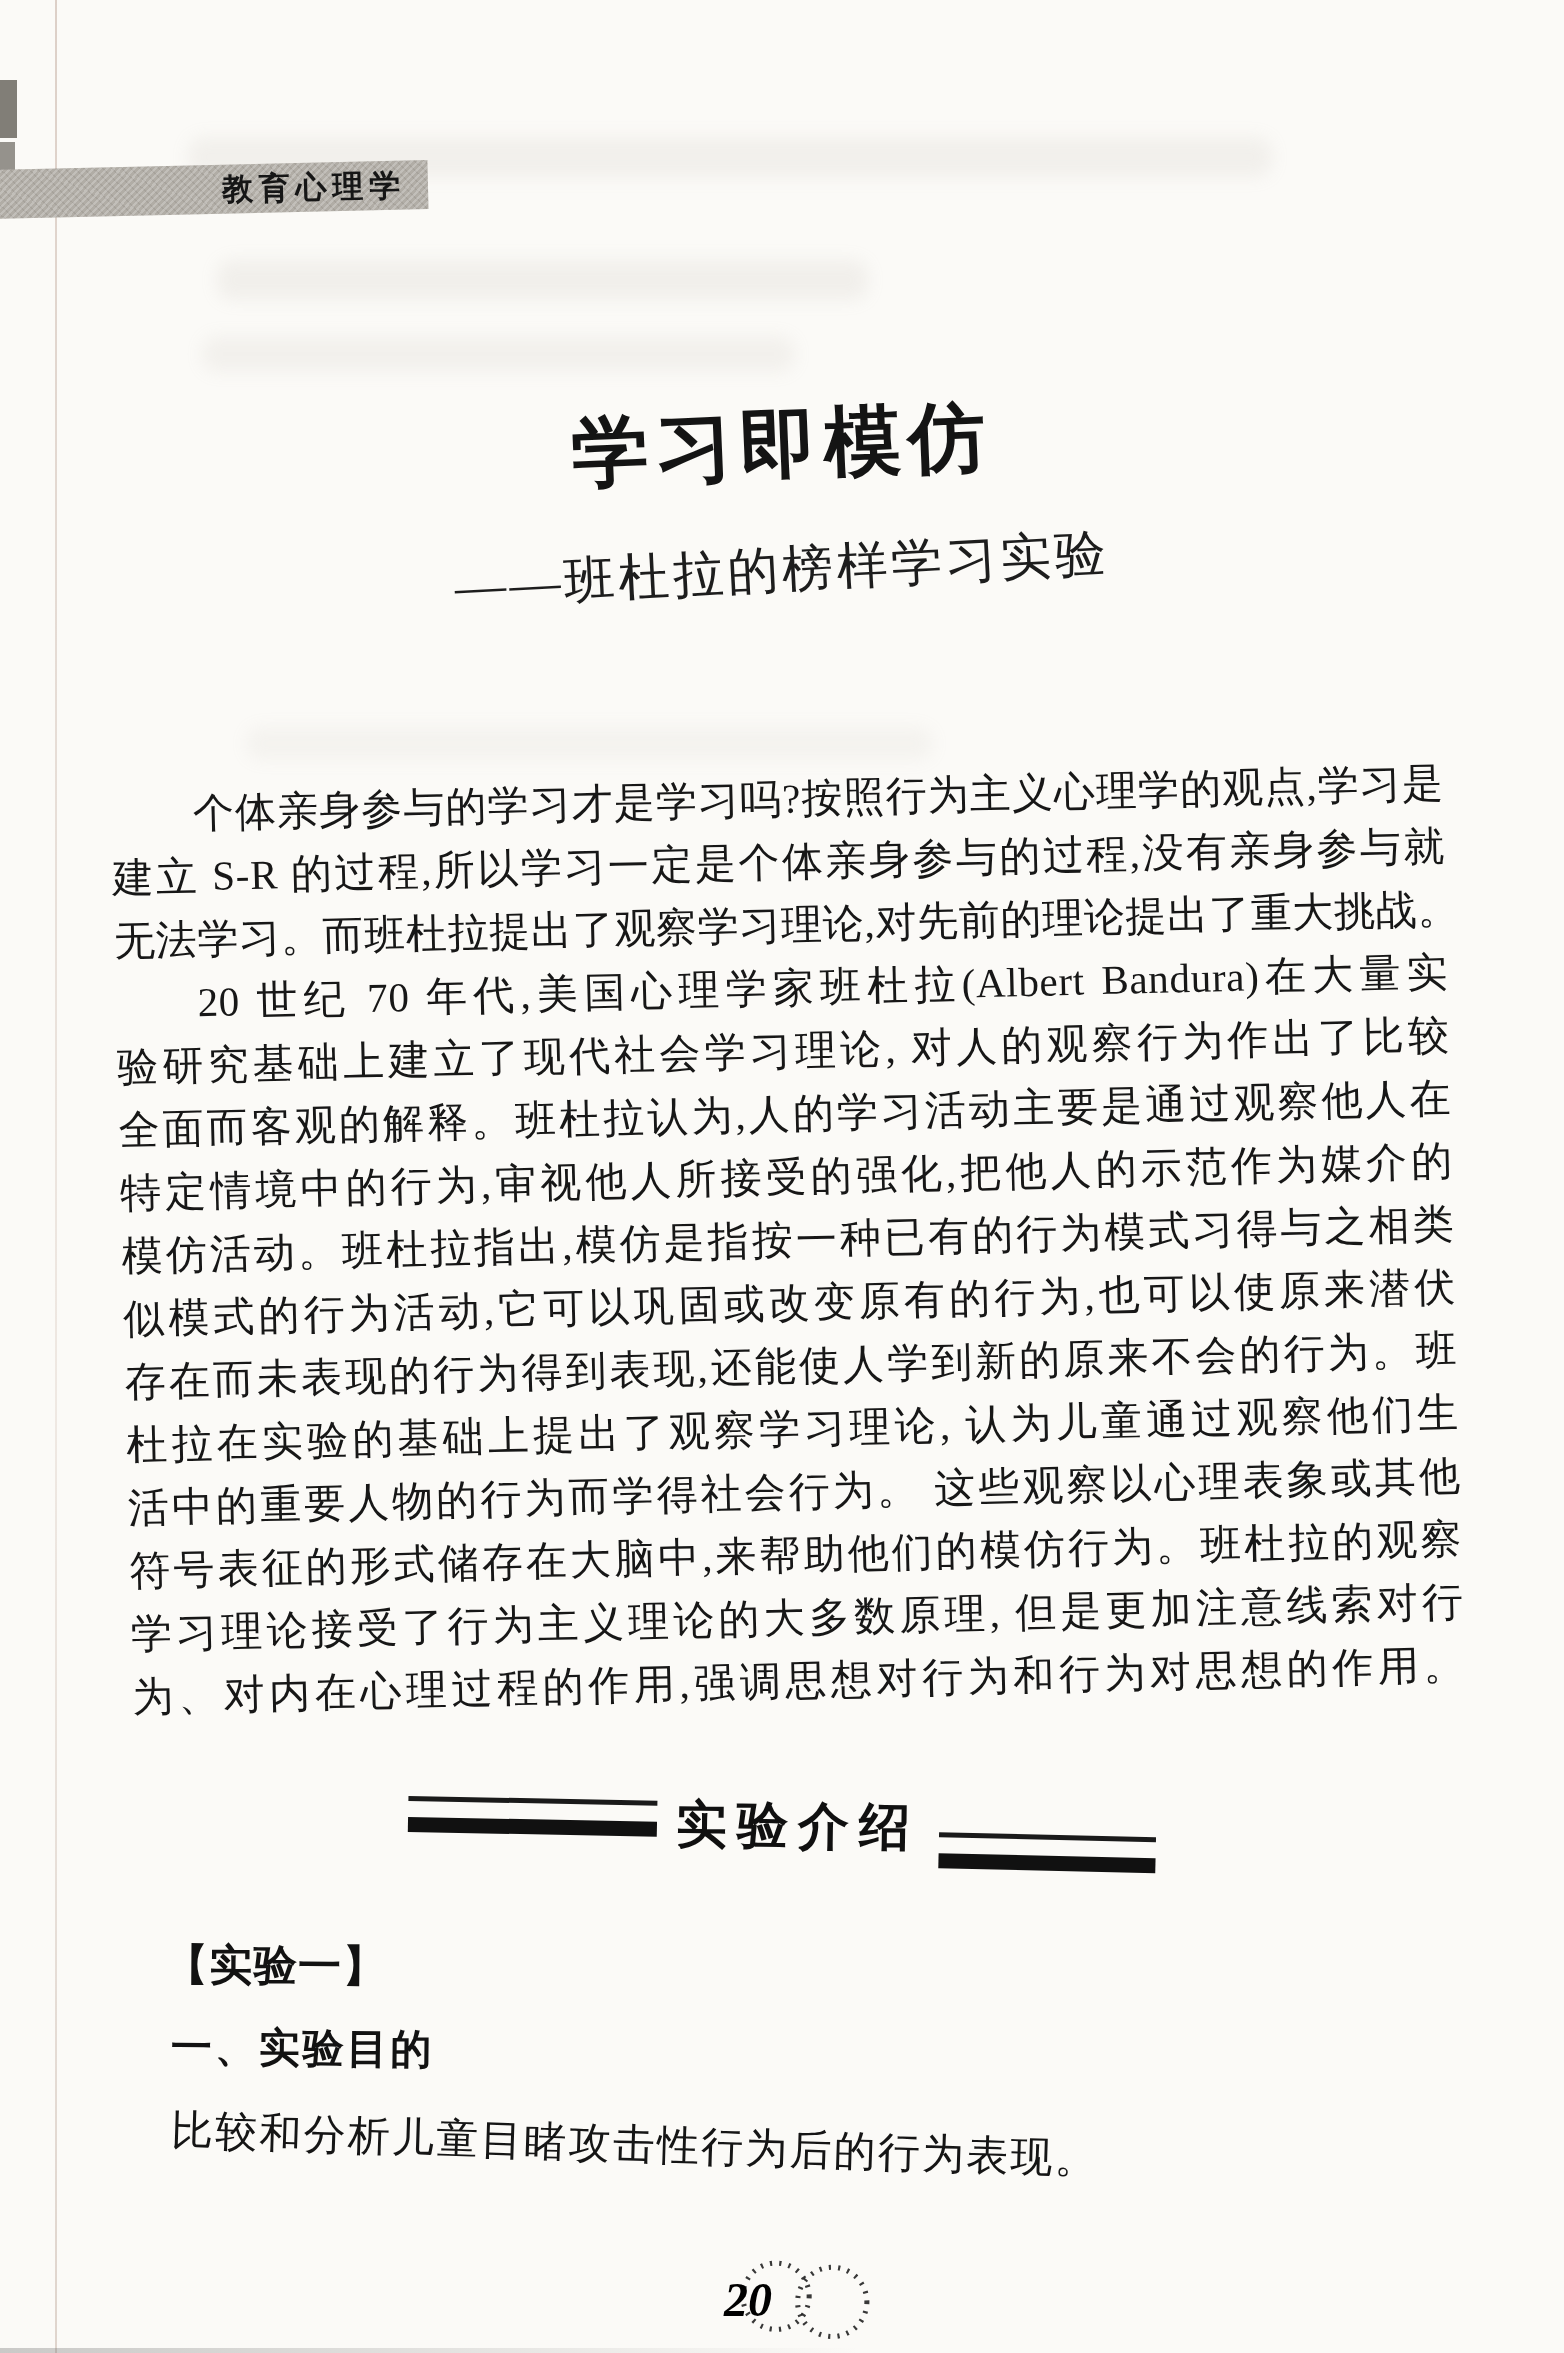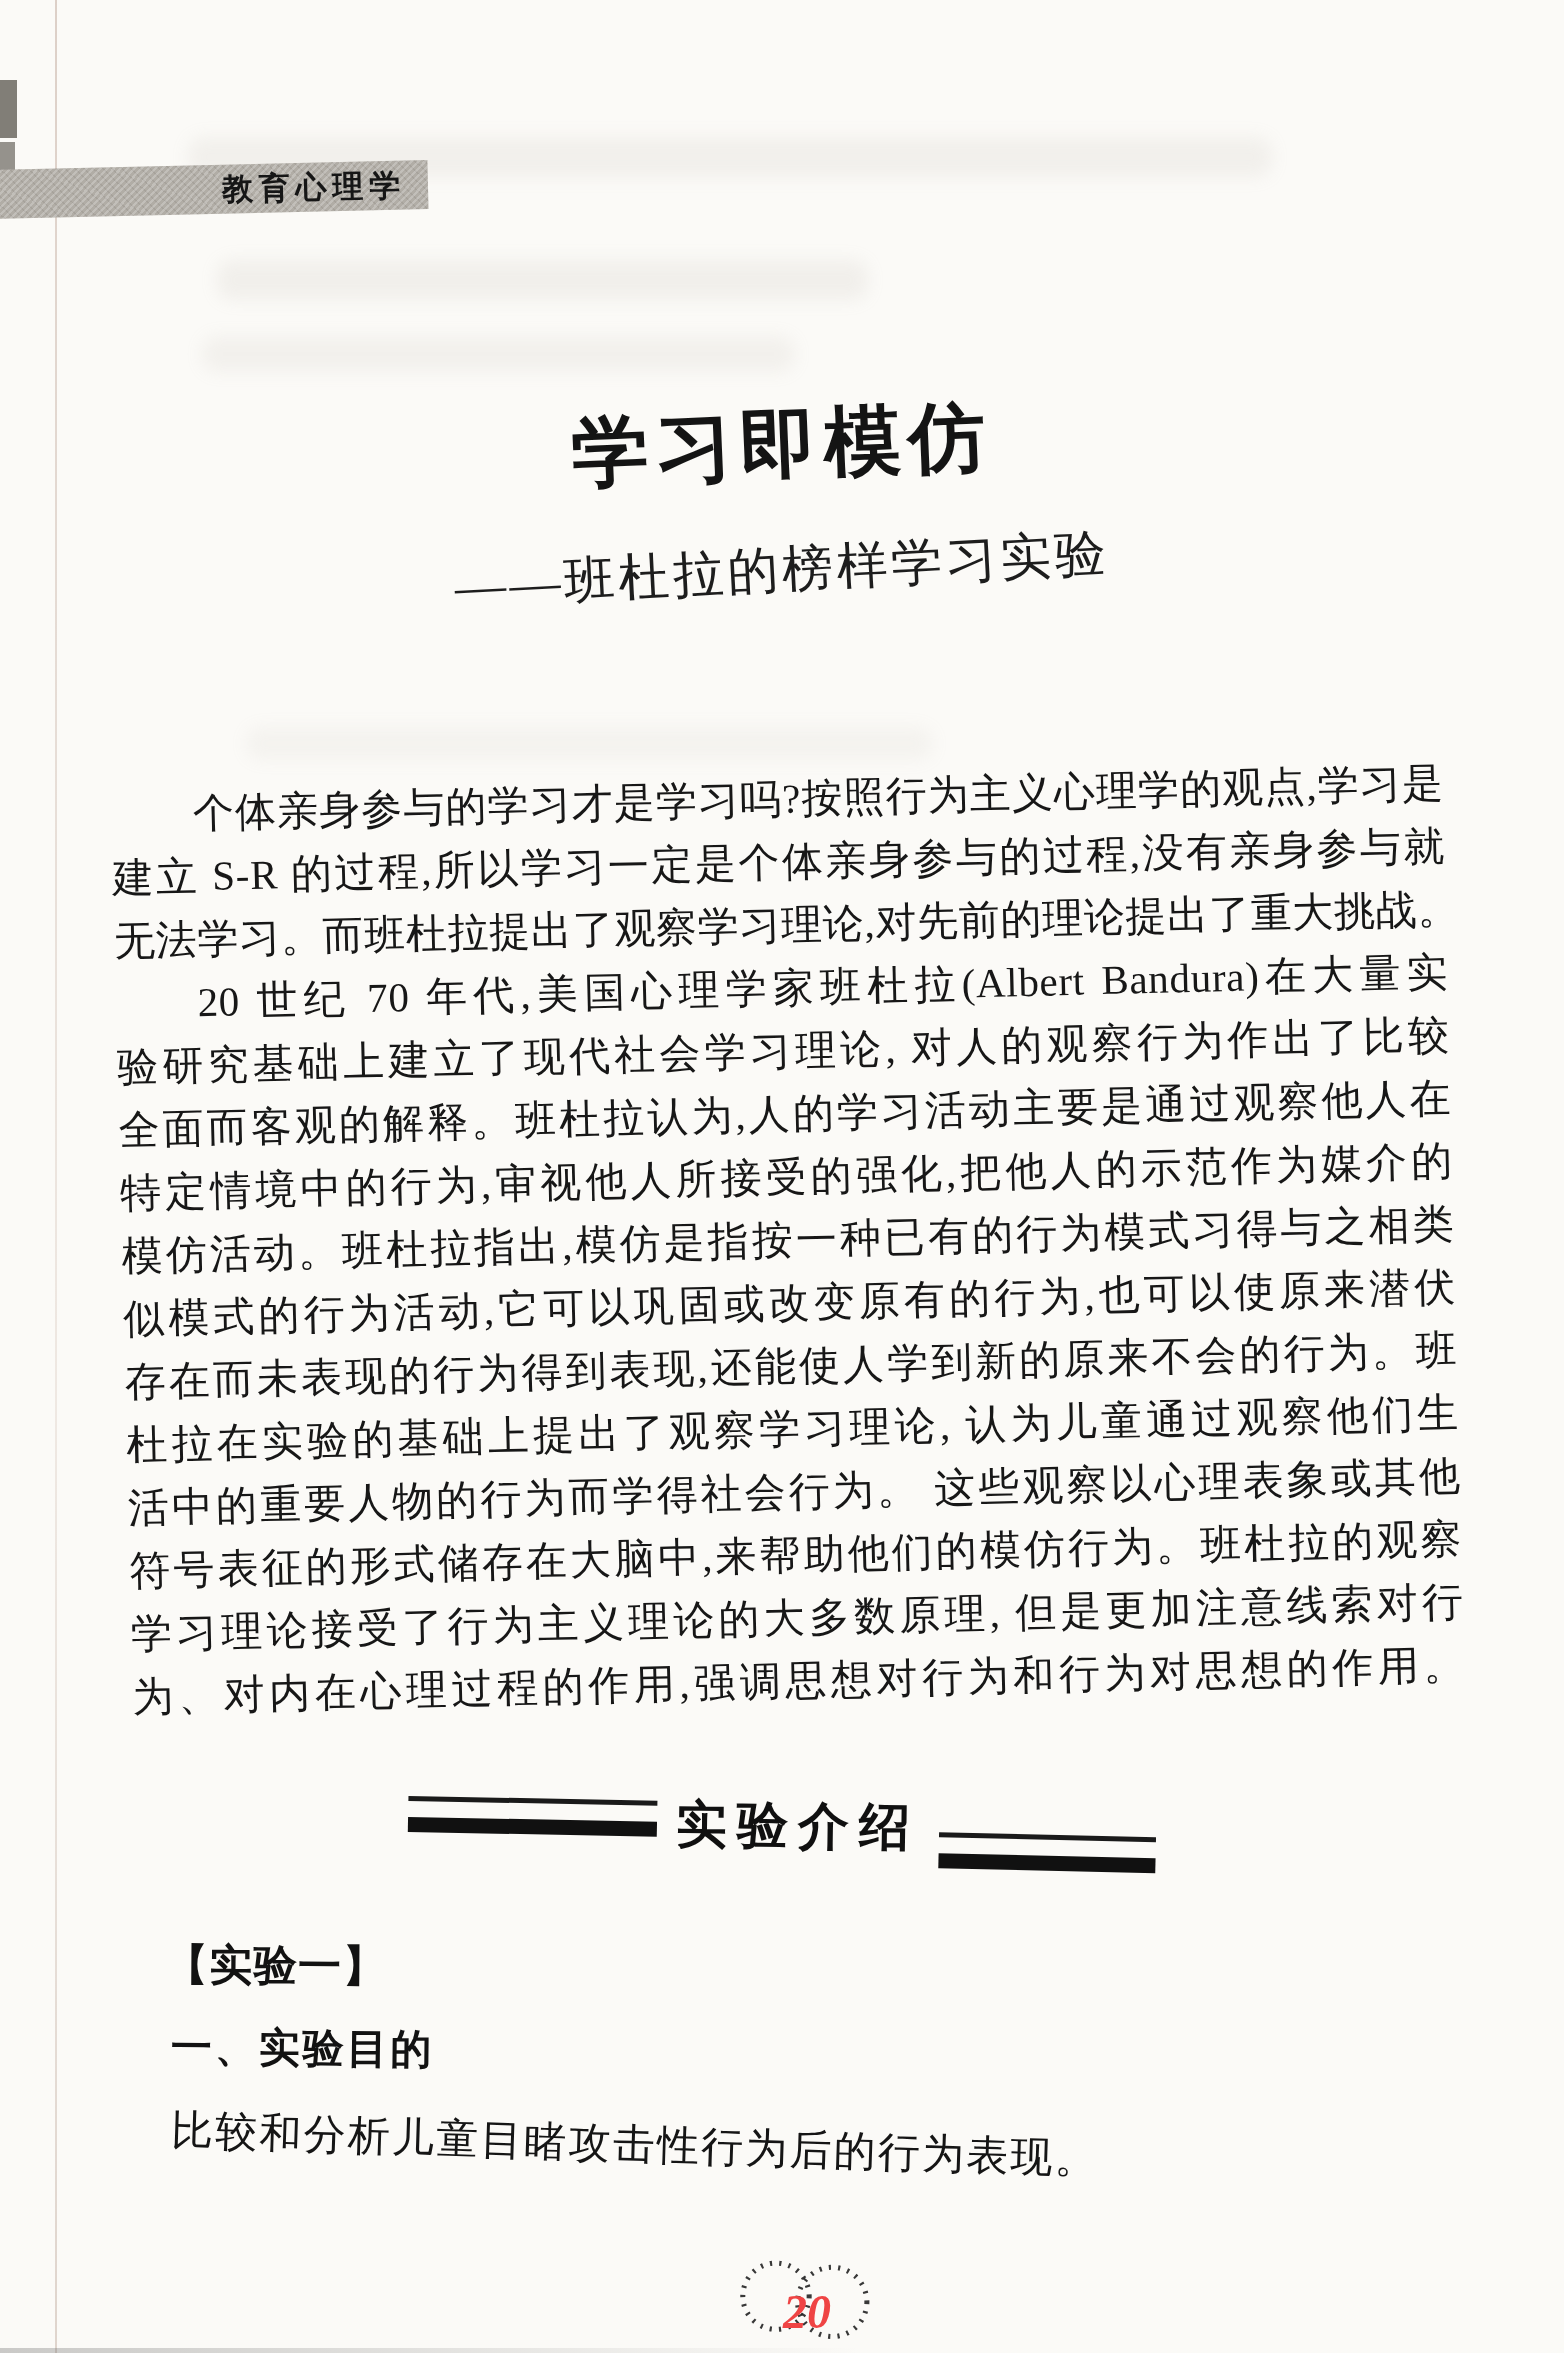--- a/index.html
+++ b/index.html
@@ -88,23 +88,23 @@
   }
   .exp-purpose{
     position:absolute;left:172px;top:2102px;
     font-size:42px;letter-spacing:2.2px;
     transform:rotate(1.8deg);transform-origin:left top;color:#151515;
   }
   
   .page-number-wrap{position:absolute;left:724px;top:2250px;width:166px;height:101px;}
   .page-number-wrap svg{position:absolute;left:0;top:0;}
   .page-num-text{
-    position:absolute;left:0;right:0;top:34px;text-align:center;
+    position:absolute;left:0;right:0;top:22px;
     font-size:48px;font-weight:bold;font-style:italic;
-    font-family:"Liberation Serif","DejaVu Serif",serif;color:#ef4444;
+    font-family:"Liberation Serif","DejaVu Serif",serif;color:#000000;
   }
 </style>
 </head>
 <body>
 
 <div class="page">
 
   <div class="spine-line"></div>
   <div class="corner-notch"></div>
   <div class="bar-cap"></div>

